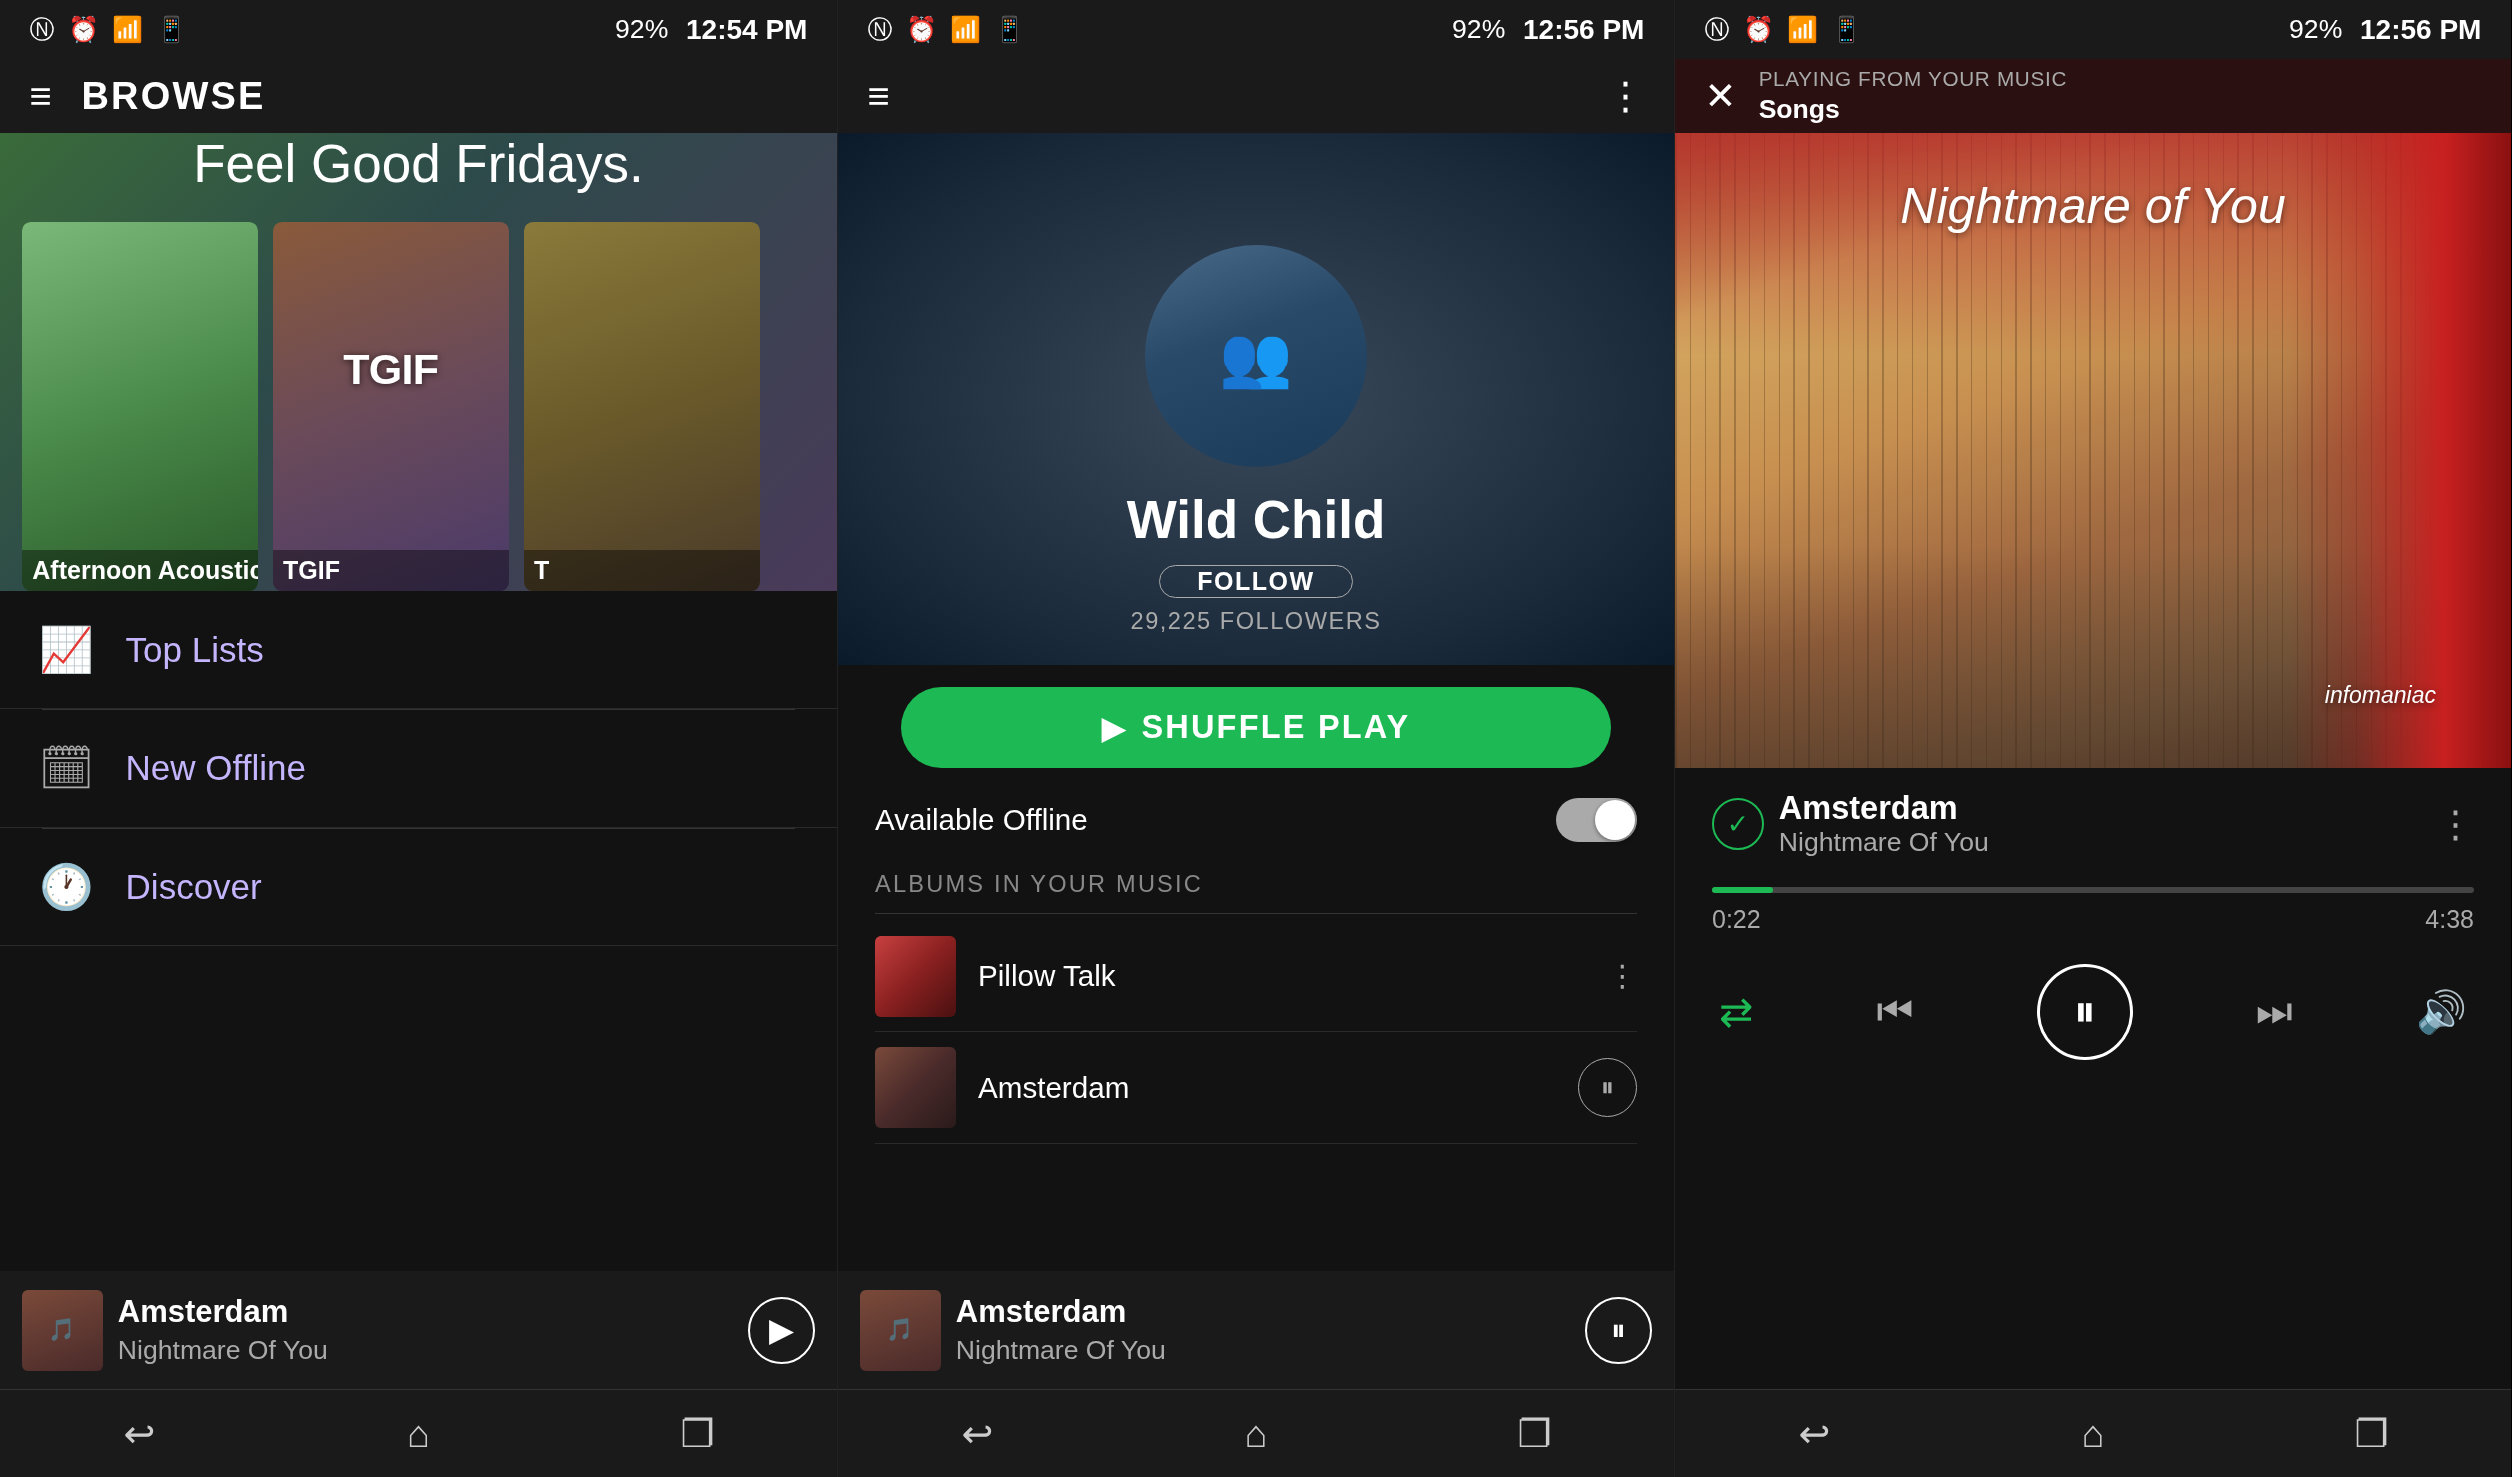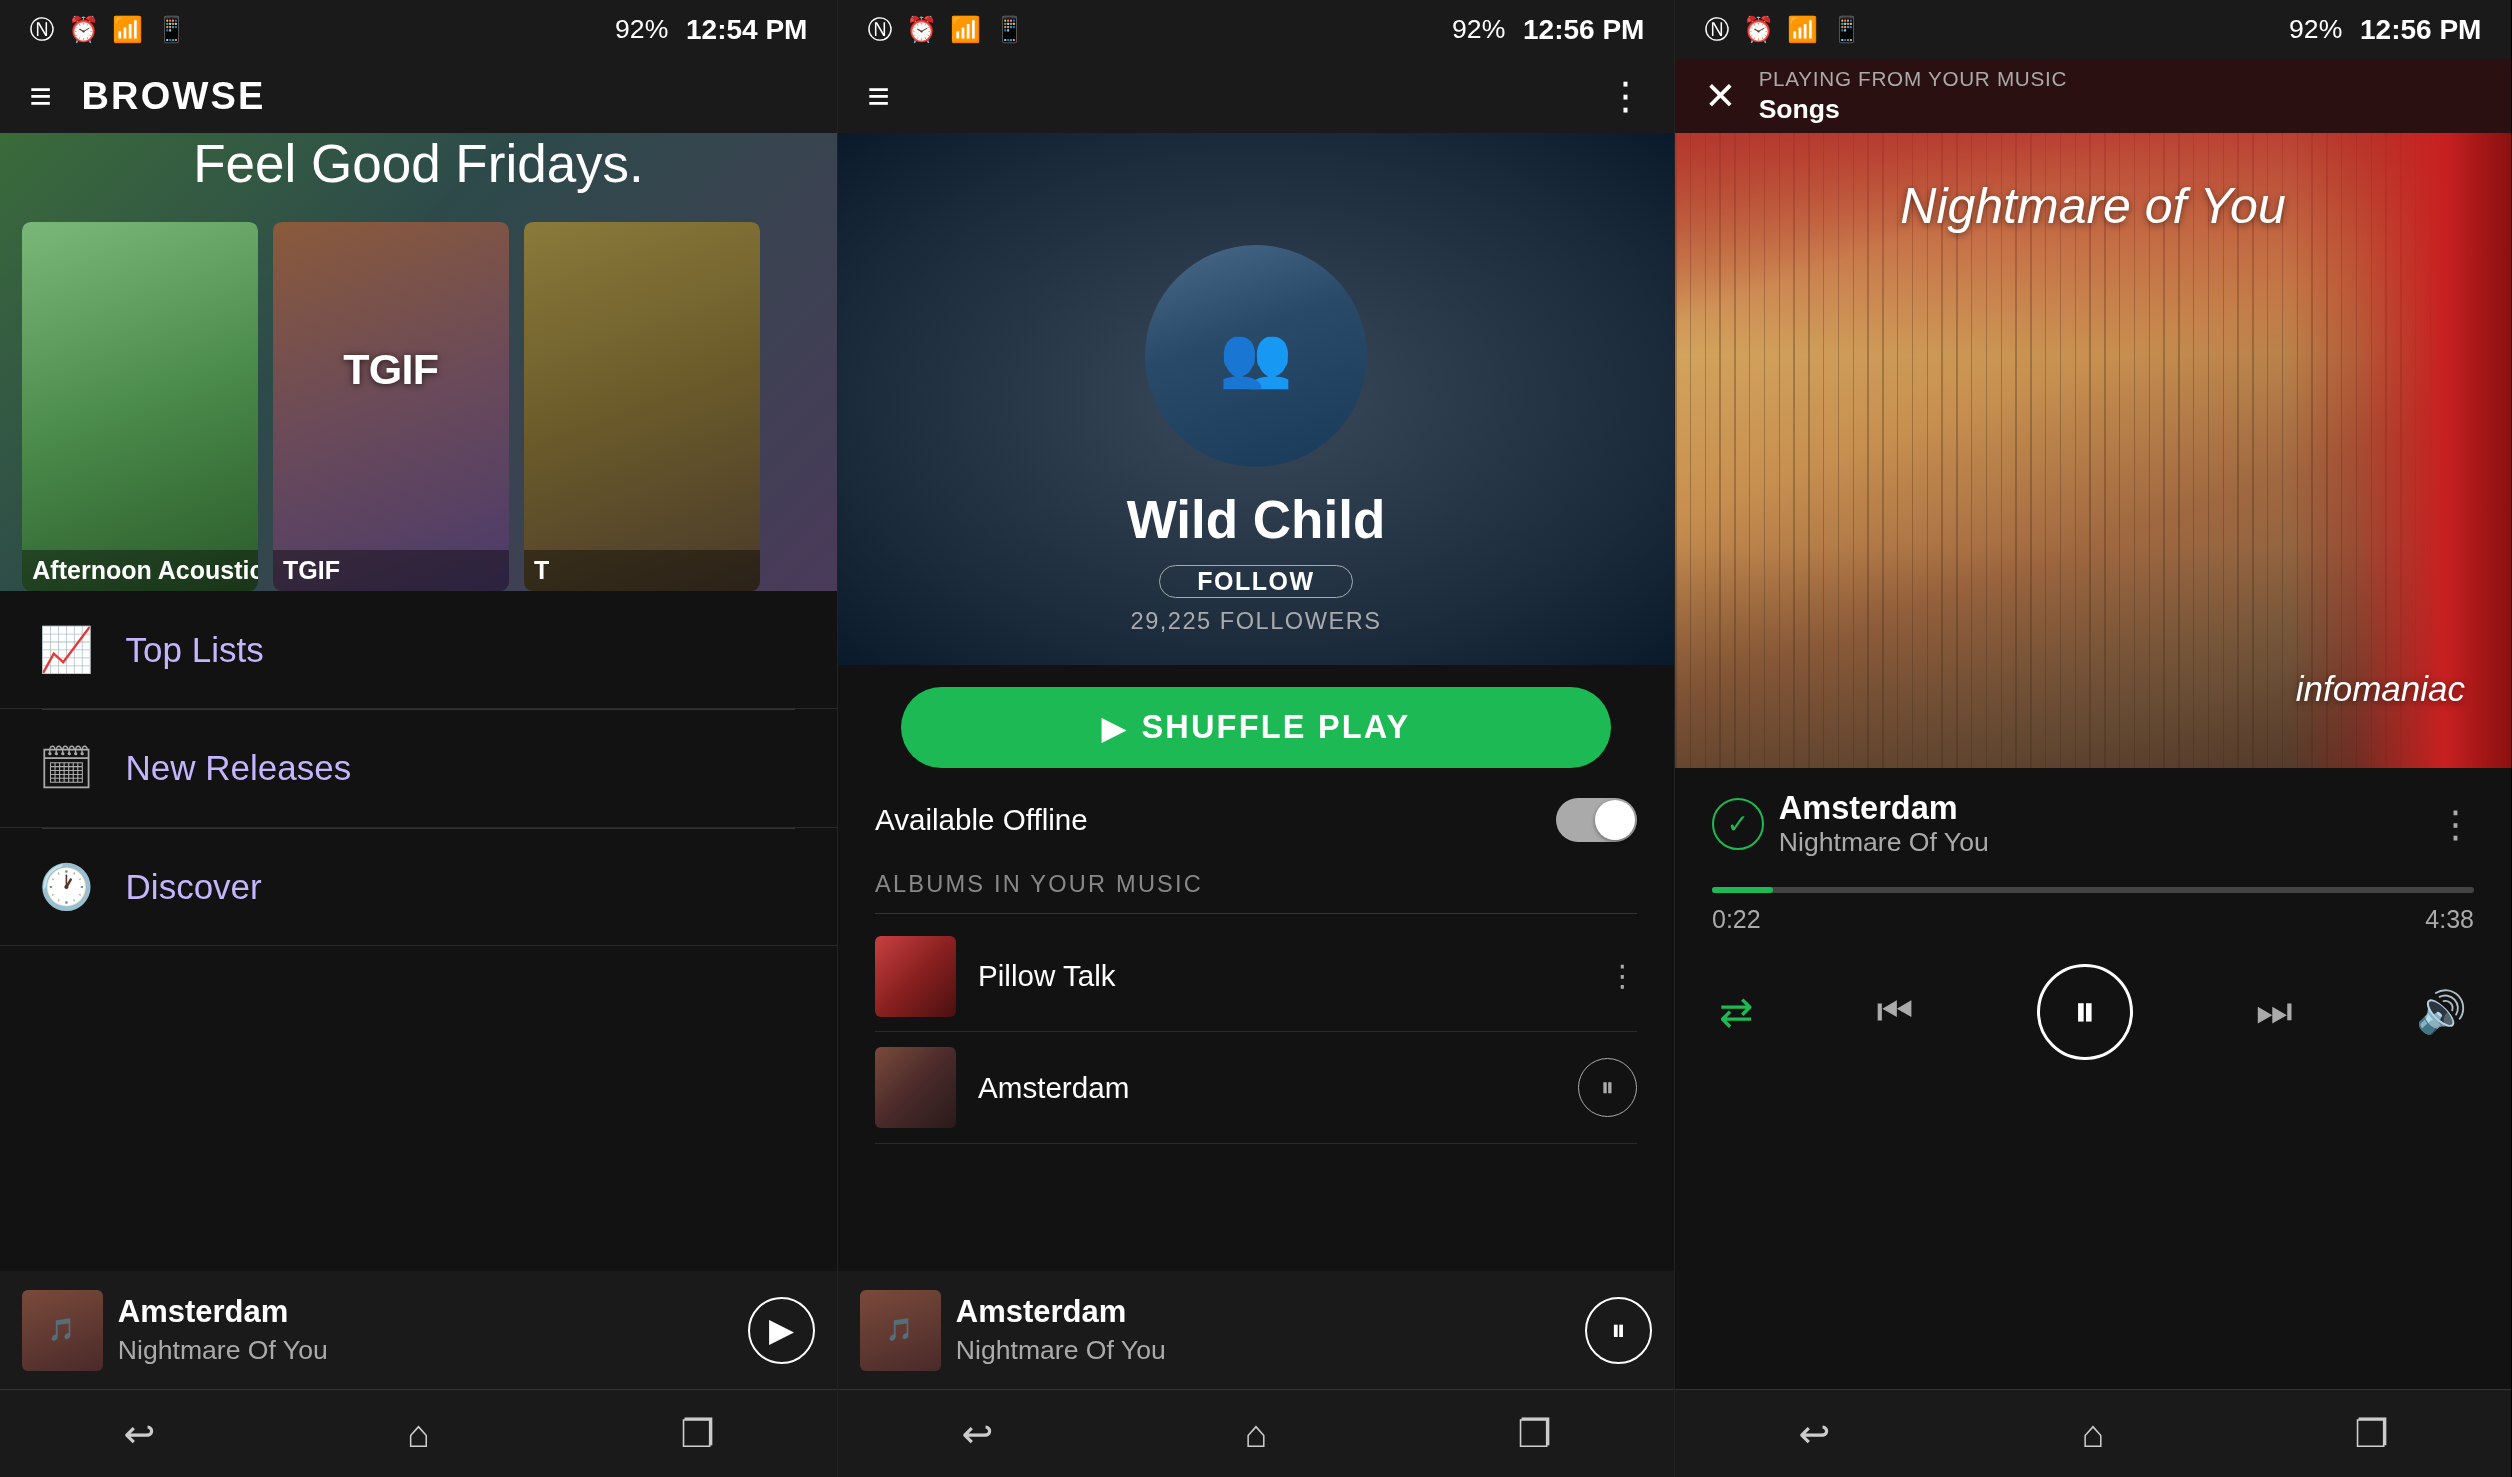--- a/index.html
+++ b/index.html
@@ -511,23 +511,23 @@
       text-align: center;
       color: #fff;
       font-size: 50px;
       font-style: italic;
       font-weight: 300;
       text-shadow: 0 1.5px 7.4px rgba(0,0,0,0.5);
     }
     .album-cover-subtitle-overlay {
       position: absolute;
       bottom: 59px;
-      right: 46px;
-      color: #fff;
-      font-size: 35px;
+      right: 75px;
+      color: #fff;
+      font-size: 23px;
       font-style: italic;
       font-weight: 300;
       text-shadow: 0 1.5px 7.4px rgba(0,0,0,0.5);
     }
     .album-cover-red-curtain {
       position: absolute;
       top: 0;
       right: 0;
       width: 222px;
       height: 100%;
@@ -686,21 +686,21 @@
   </div>
 
   <div class="browse-menu">
     <div class="browse-menu-item">
       <div class="menu-icon">📈</div>
       <span class="menu-label">Top Lists</span>
     </div>
     <div class="separator-line"></div>
     <div class="browse-menu-item">
       <div class="menu-icon">🗓</div>
-      <span class="menu-label">New Releases</span>
+      <span class="menu-label">New Offline</span>
     </div>
     <div class="separator-line"></div>
     <div class="browse-menu-item">
       <div class="menu-icon">🕐</div>
       <span class="menu-label">Discover</span>
     </div>
   </div>
 
   <div class="now-playing-bar">
     <div class="np-album-art">

